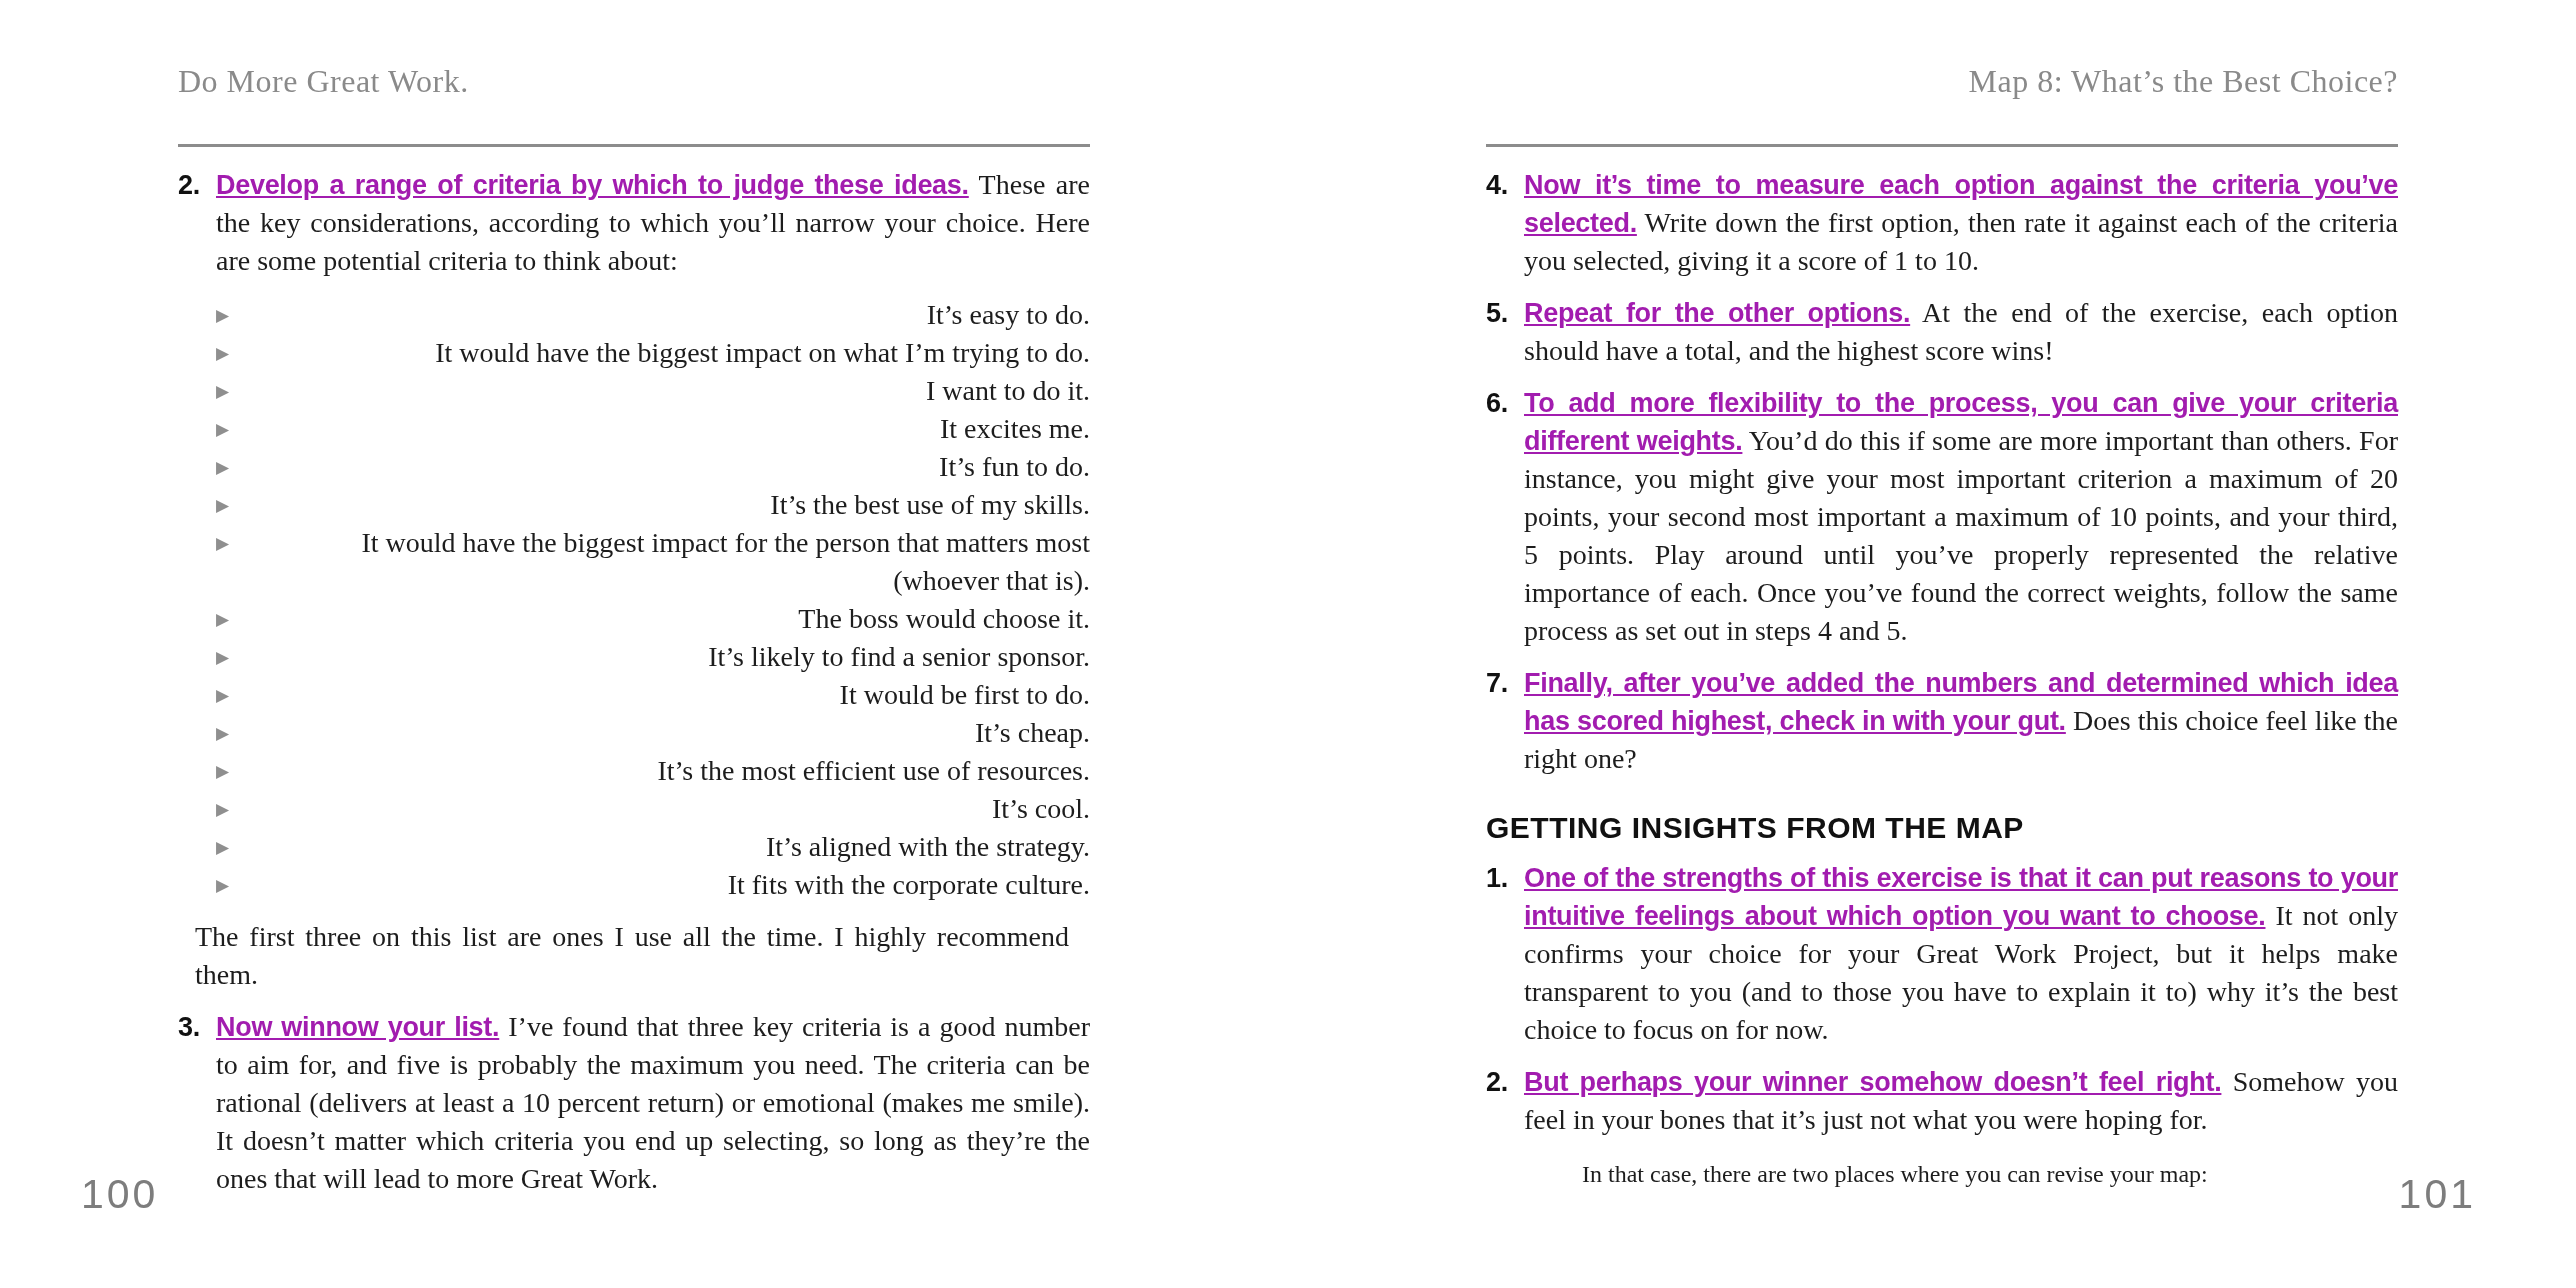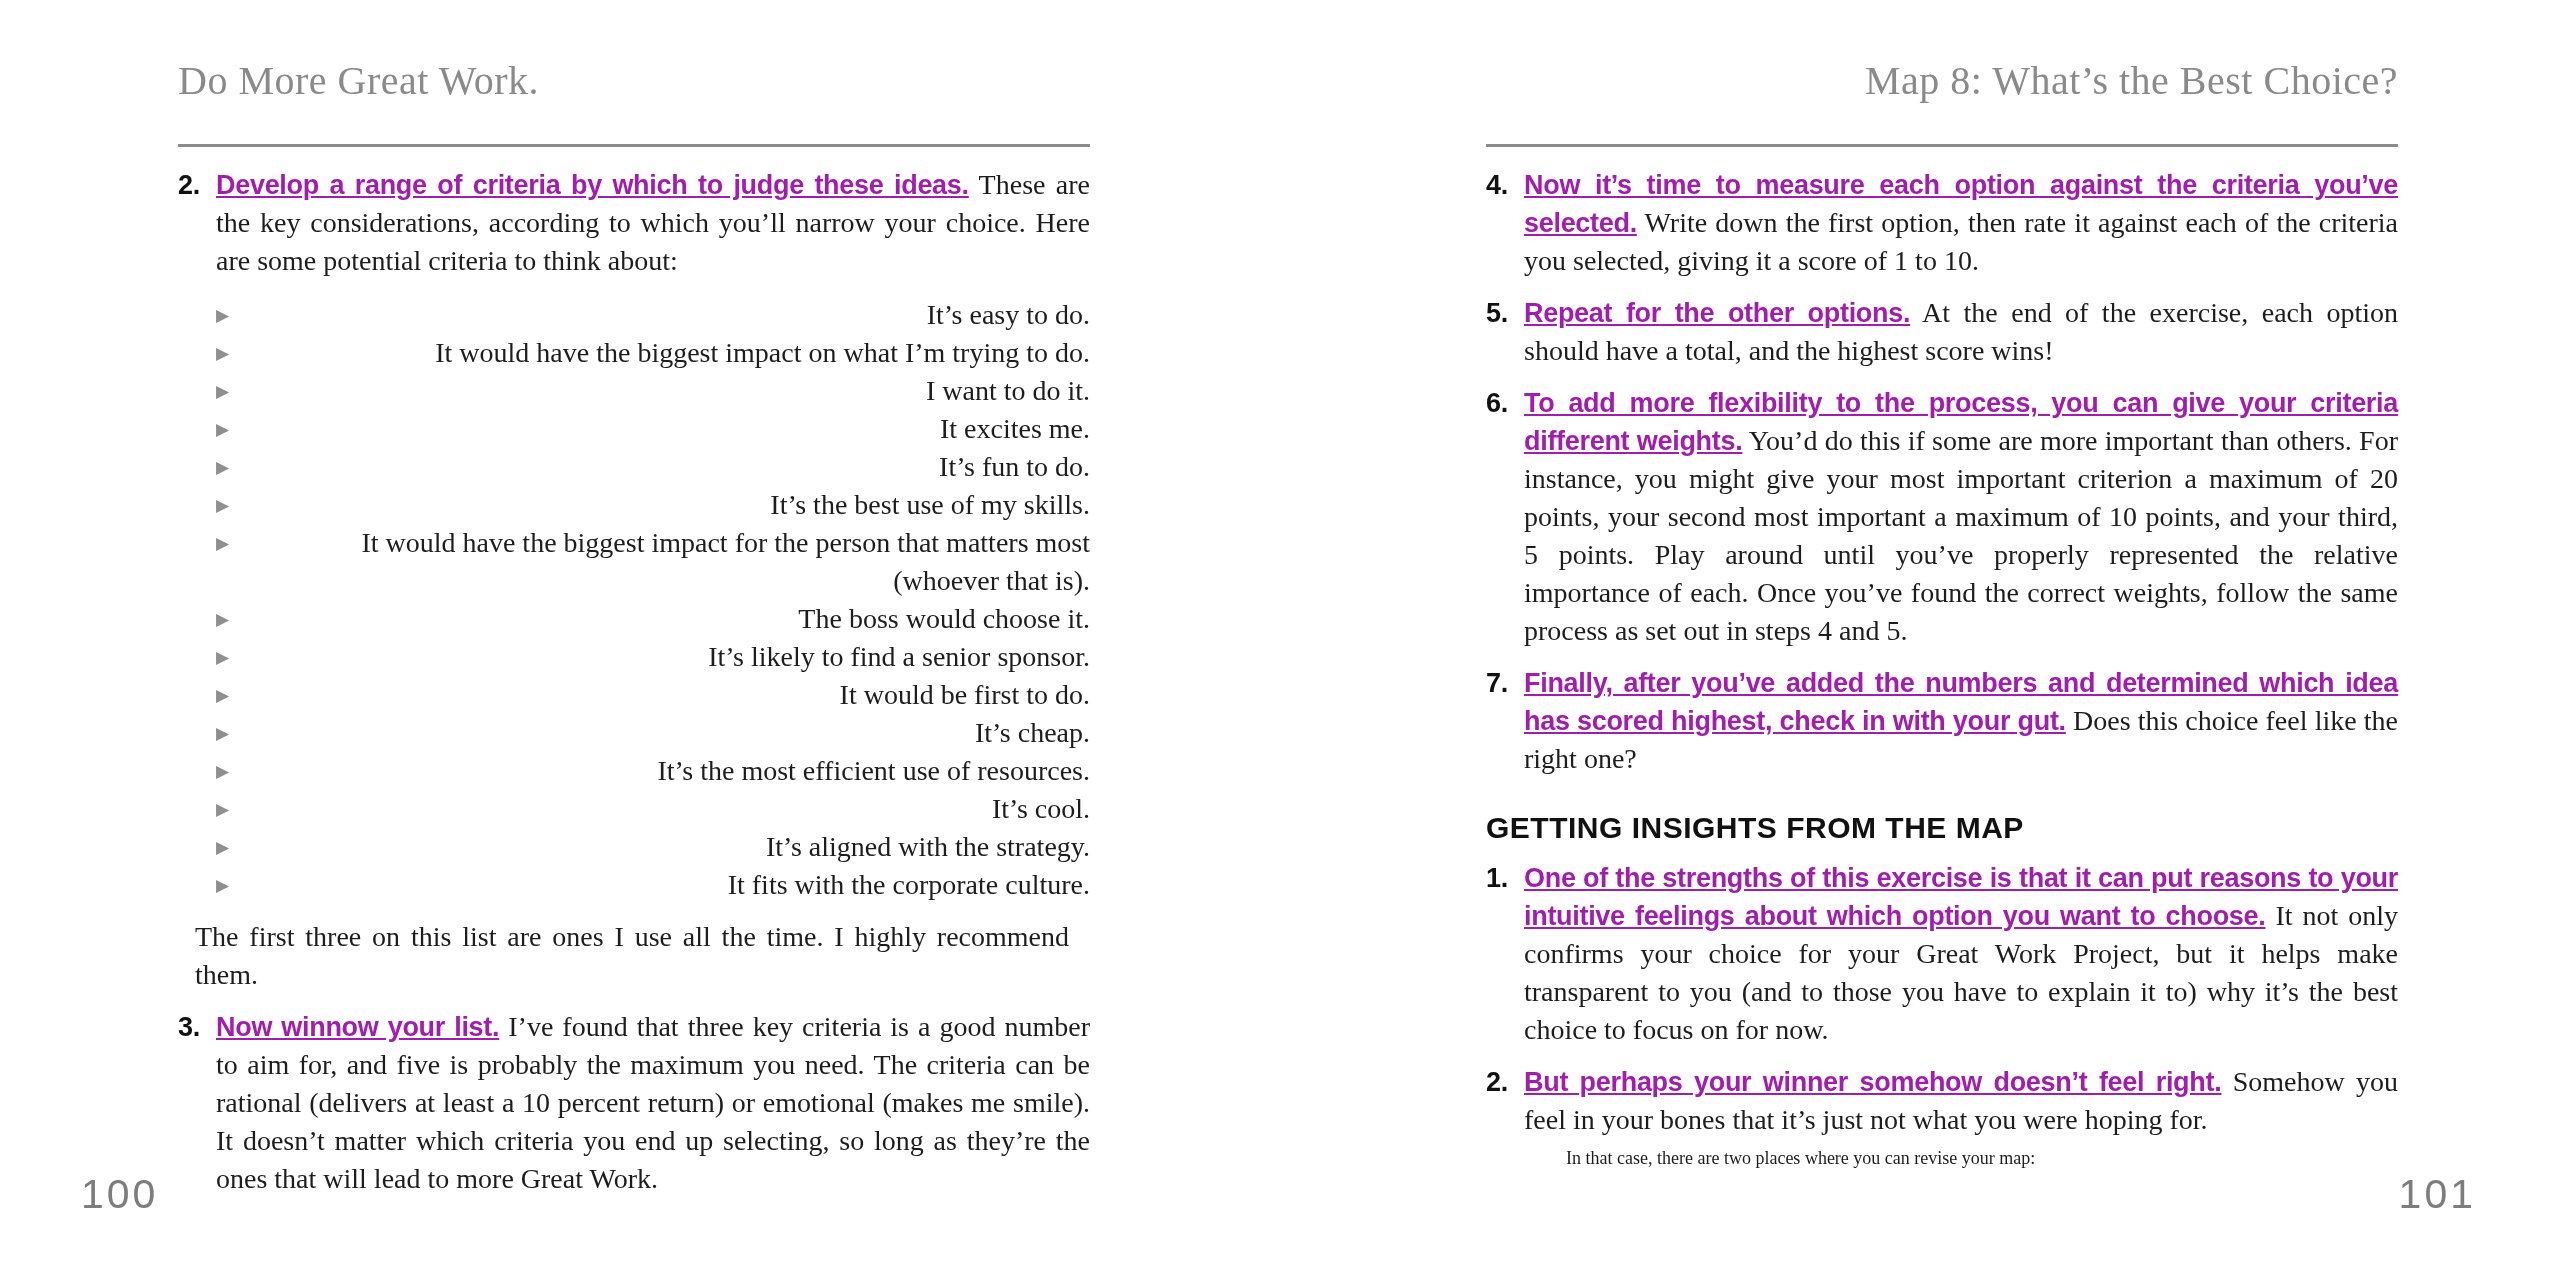--- a/index.html
+++ b/index.html
@@ -6,21 +6,21 @@
   body{
     width:2576px;height:1288px;background:#ffffff;position:relative;overflow:hidden;
     font-family:"Liberation Serif", serif;
     color:var(--body-text,#1d1d1d);
   }
   .page{position:absolute;top:0;width:1288px;height:1288px;background:#ffffff;}
   .page-left{left:0;}
   .page-right{left:1288px;}
 
   .running-head{
-    position:absolute;top:61px;font-size:40px;line-height:40px;
+    position:absolute;top:61px;font-size:32px;line-height:40px;
     color:var(--header-gray,#8a8a8a);letter-spacing:0.5px;white-space:nowrap;
   }
   .page-left .running-head{left:178px;}
   .page-right .running-head{right:178px;}
 
   .head-rule{
     position:absolute;top:144px;height:3px;width:912px;
     background:var(--rule-gray,#8c8c8c);
   }
   .page-left .head-rule{left:178px;}
@@ -52,21 +52,21 @@
   .bullet-text{flex:1;font-size:28px;line-height:38px;text-align:right;}
   .closing-para{
     margin:0 0 14px 17px;font-size:28px;line-height:38px;text-align:justify;width:874px;
   }
   .section-heading{
     font-family:"Liberation Sans", sans-serif;font-weight:700;
     font-size:30px;line-height:34px;letter-spacing:0.5px;color:#111111;
     margin:33px 0 14px 0;
   }
   .extra-para{
-    font-size:18px;line-height:38px;text-align:justify;text-indent:42px;margin:0;
+    font-size:24px;line-height:38px;text-align:justify;text-indent:42px;margin:16px;
   }
   .page-number{
     position:absolute;top:1171px;
     font-family:"Liberation Sans", sans-serif;font-size:41px;
     color:var(--page-number-gray,#7d7d7d);letter-spacing:3px;
   }
   .page-left .page-number{left:81px;}
   .page-right .page-number{right:100px;}
 </style>
 </head>

